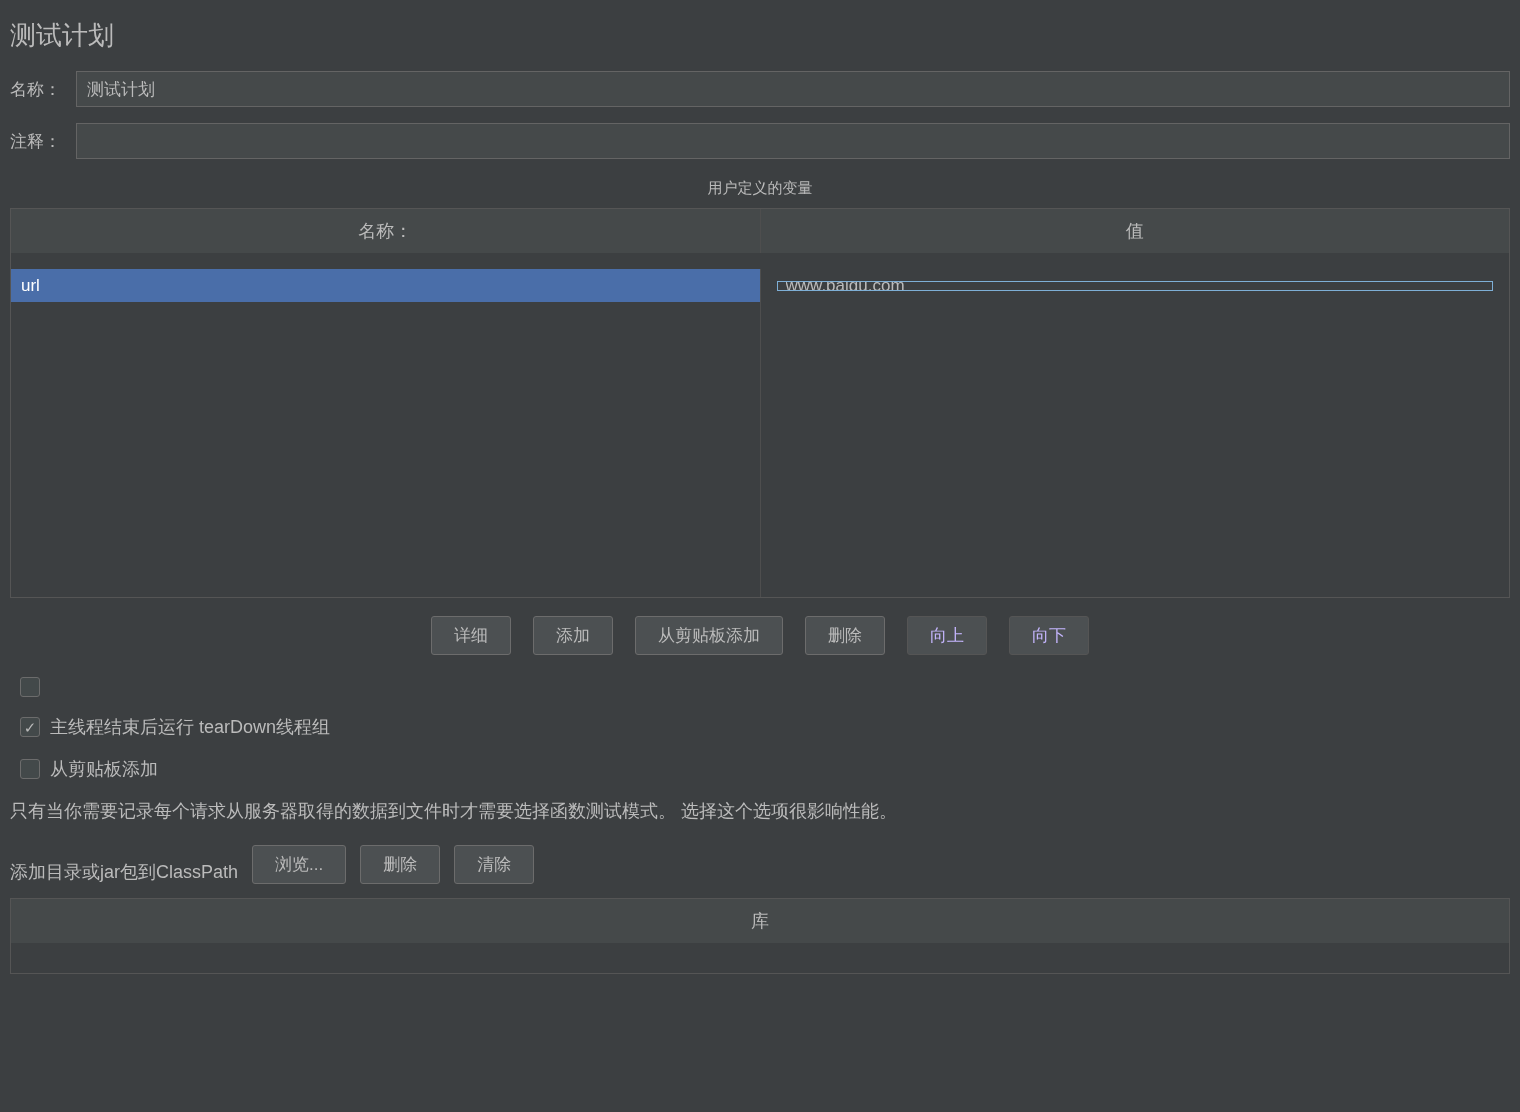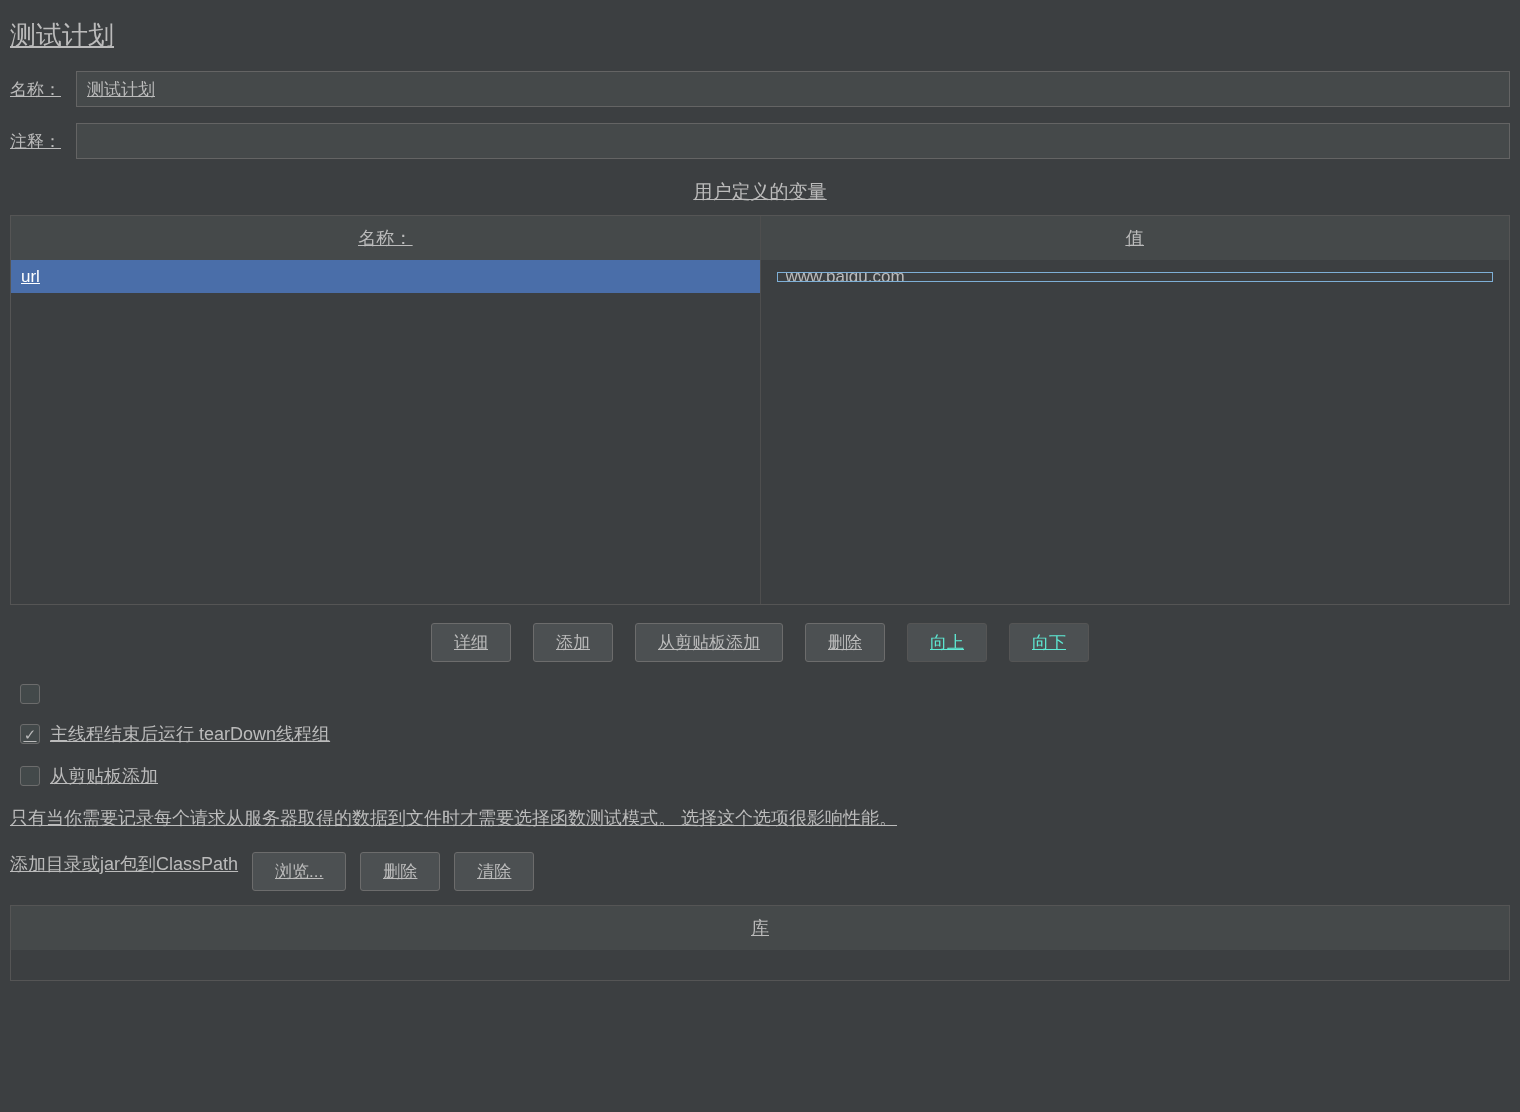--- a/index.html
+++ b/index.html
@@ -1,19 +1,18 @@
 <!DOCTYPE html>
 <html><head>
   <meta charset="utf-8">
   <style>
     * {
       box-sizing: border-box;
       margin: 0;
       padding: 0;
-      text-decoration: underline;
     }
     
     body {
       background: #3c3f41;
       color: #bbbbbb;
       font-family: -apple-system, BlinkMacSystemFont, "Segoe UI", Arial, sans-serif;
       font-size: 17px;
       padding: 10px;
       width: 1520px;
       height: 1112px;
@@ -48,21 +47,21 @@
       border: 1px solid #646464;
       color: #bbbbbb;
       padding: 6px 10px;
       font-size: 17px;
       height: 36px;
       outline: none;
     }
     
     .section-title {
       text-align: center;
-      font-size: 19px;
+      font-size: 15px;
       color: #bbbbbb;
       margin-top: 20px;
       margin-bottom: 10px;
     }
     
     .table-container {
       border: 1px solid #555;
       background: #3c3f41;
     }
     
@@ -87,20 +86,21 @@
     
     .table-body {
       height: 344px;
       background: #3c3f41;
       display: flex;
     }
     
     .table-col {
       flex: 1;
       border-right: 1px solid #4e4e4e;
+      margin-top: 16px;
     }
     
     .table-col:last-child {
       border-right: none;
     }
     
     .table-cell {
       padding: 6px 10px;
       font-size: 17px;
       height: 33px;
@@ -136,21 +136,21 @@
       background: #4c5052;
       border: 1px solid #6c6c6c;
       color: #bbbbbb;
       padding: 7px 22px;
       font-size: 17px;
       cursor: pointer;
       border-radius: 3px;
     }
     
     .btn.disabled {
-      color: #5eead4;
+      color: #c4b5fd;
       border-color: #555;
       cursor: default;
     }
     
     .checkbox-row {
       display: flex;
       align-items: center;
       margin-bottom: 18px;
       gap: 10px;
       padding-left: 10px;
@@ -182,21 +182,21 @@
     
     .info-text {
       font-size: 18px;
       color: #bbbbbb;
       margin-bottom: 22px;
       margin-top: 0;
     }
     
     .classpath-row {
       display: flex;
-      align-items: flex-start;
+      align-items: flex-end;
       gap: 14px;
       margin-bottom: 14px;
     }
     
     .classpath-label {
       font-size: 18px;
       color: #bbbbbb;
     }
     
     .library-section {

